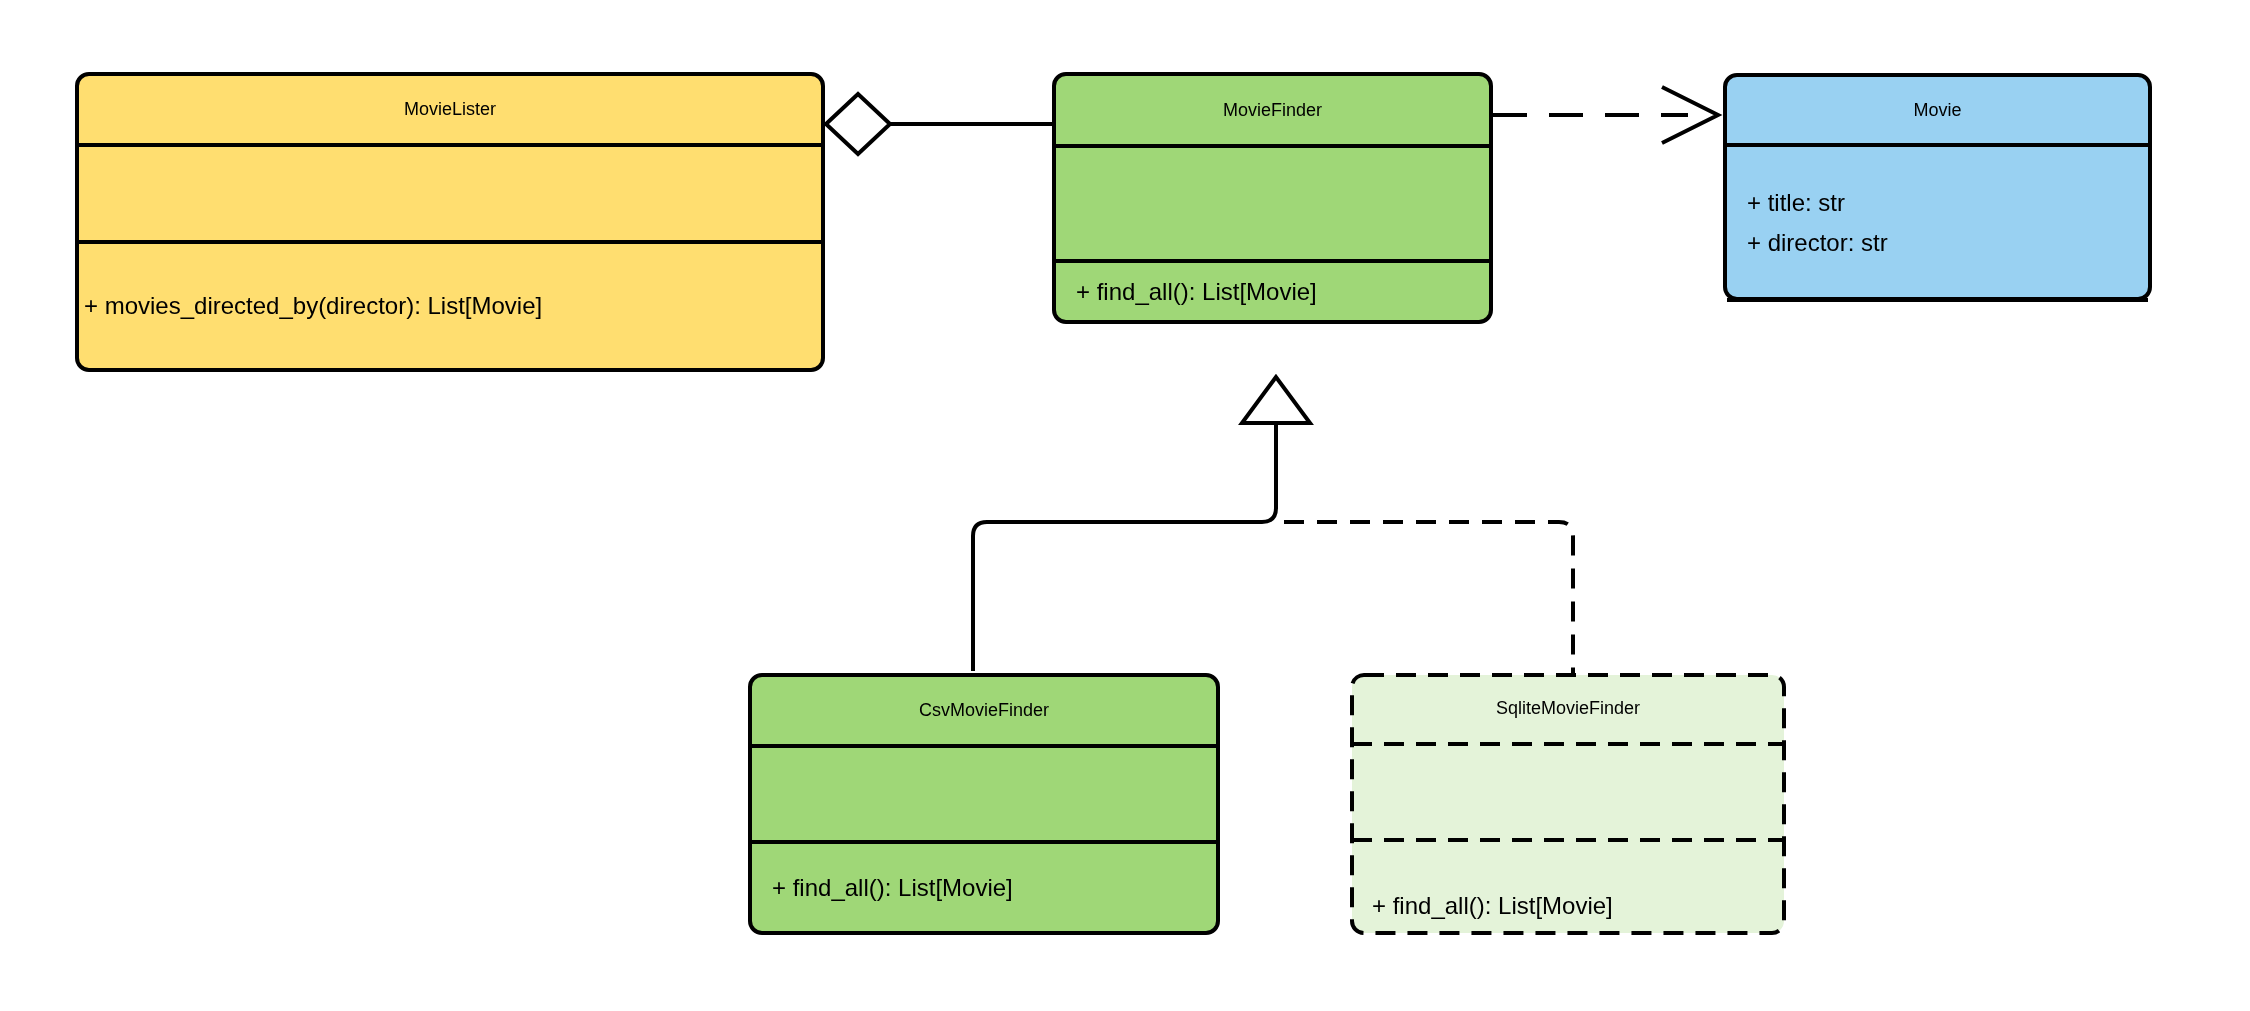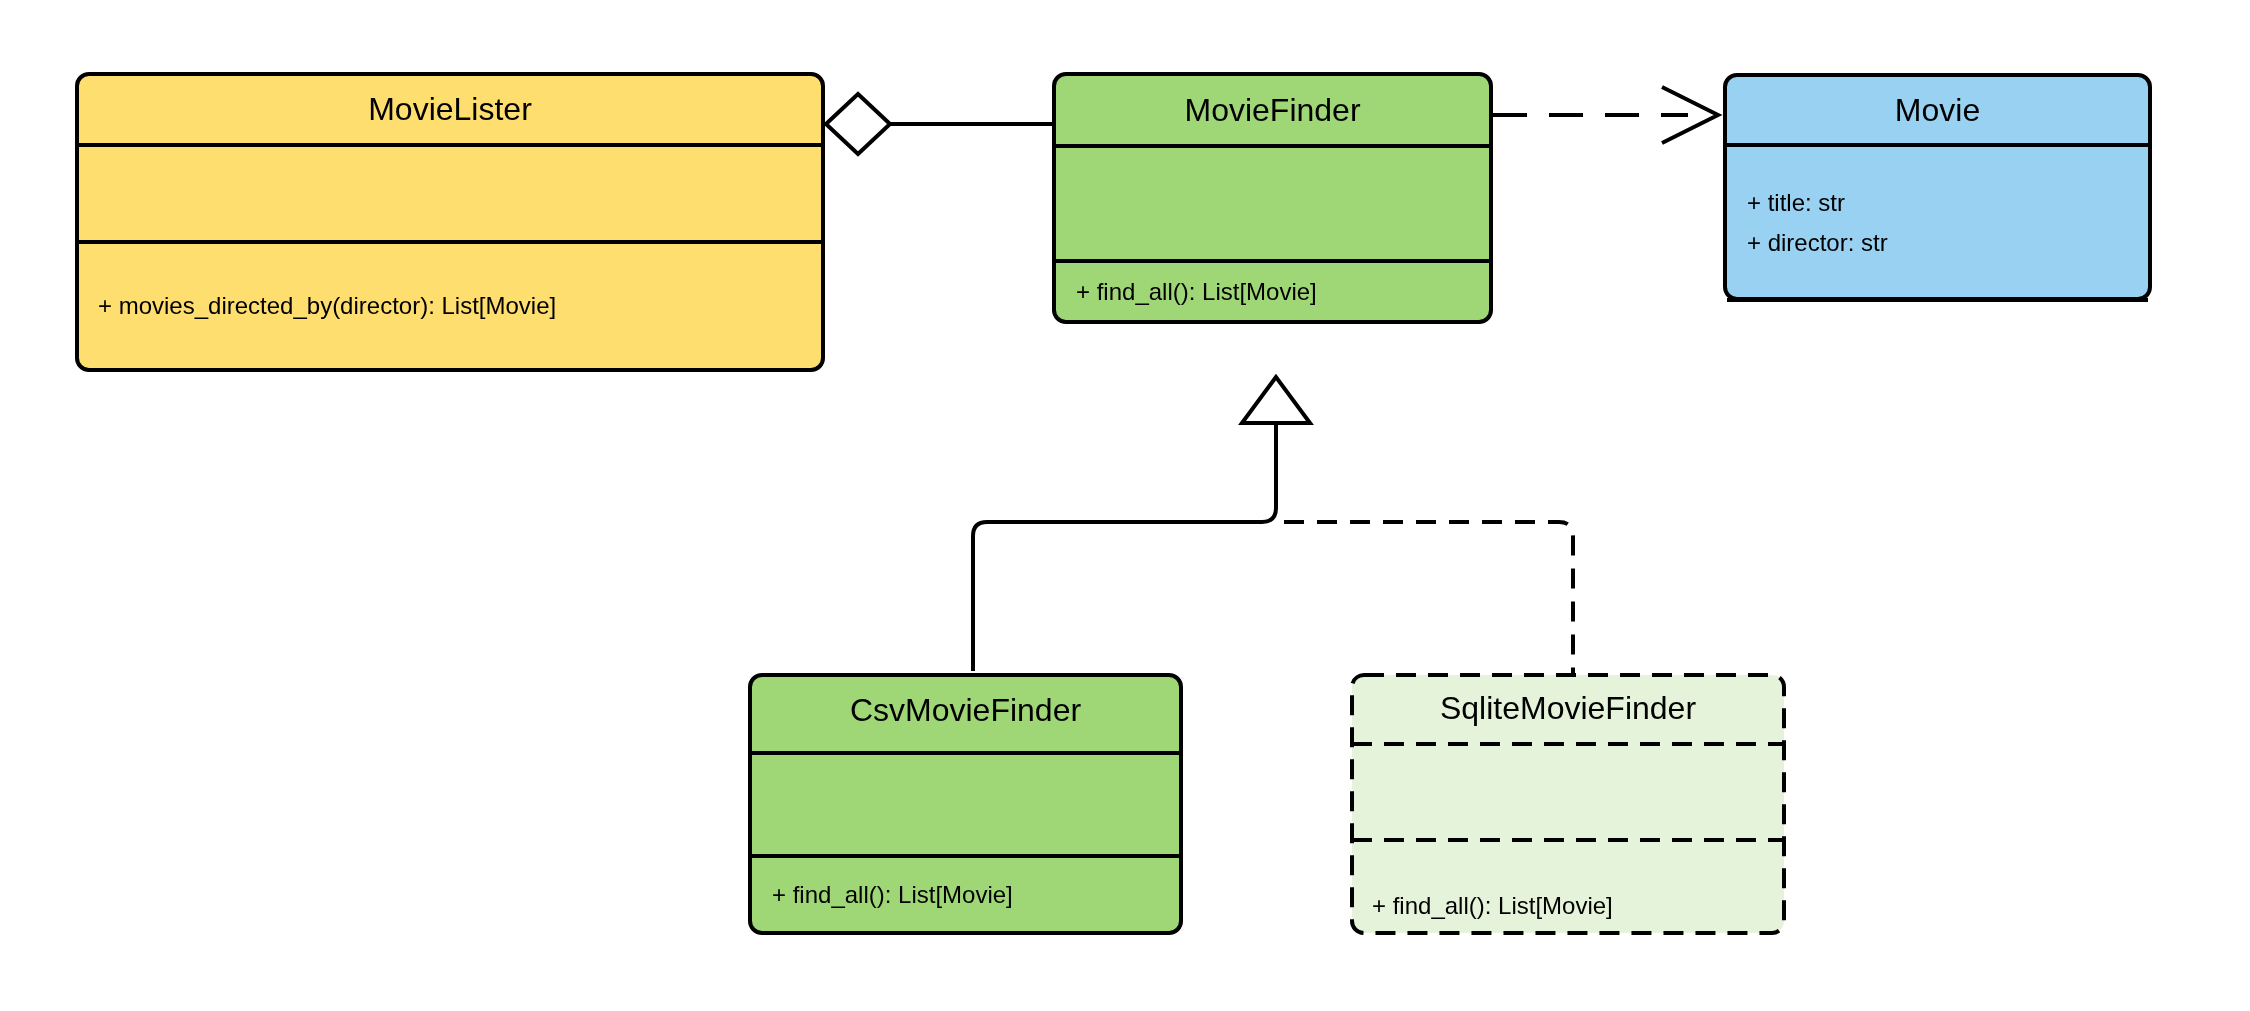--- a/index.html
+++ b/index.html
@@ -32,33 +32,33 @@
     gap: 20px;
   }
   .sec {
     box-sizing: border-box;
     flex: 0 0 auto;
   }
   .sec.title {
     display: flex;
     align-items: center;
     justify-content: center;
-    font-size: 32px;
+    font-size: 18px;
   }
   .sec.attrs, .sec.methods {
     border-top: 4px solid var(--color-stroke, #000);
     display: flex;
     flex-direction: column;
     justify-content: center;
     padding-left: 20px;
     line-height: 40px;
   }
   .sec.methods { flex: 1 1 auto; }
   .no-border .sec.attrs, .no-border .sec.methods { border-top: none; }
-  .tight .sec.methods { padding-left: 19px; }
+  .tight .sec.methods { padding-left: 5px; }
 
   .fill-yellow     { background: var(--color-yellow, #FFDE70); }
   .fill-green      { background: var(--color-green, #9FD777); }
   .fill-blue       { background: var(--color-blue, #99D1F2); }
   .fill-lightgreen { background: var(--color-lightGreen, #E4F3D9); }
 
   .connector-layer {
     position: absolute;
     left: 0; top: 0;
     width: 2250px;
@@ -104,21 +104,21 @@
 
   <div class="uml-box fill-blue" style="left:1723px; top:73px; width:429px; height:228px;">
     <div class="sec title" style="height:66px">Movie</div>
     <div class="sec attrs" style="height:155px">
       <div>+ title: str</div>
       <div>+ director: str</div>
     </div>
     <div class="sec methods"></div>
   </div>
 
-  <div class="uml-box fill-green" style="left:748px; top:673px; width:435px; height:262px;gap:7px;">
+  <div class="uml-box fill-green" style="left:748px; top:673px; width:472px; height:262px;">
     <div class="sec title" style="height:67px">CsvMovieFinder</div>
     <div class="sec attrs" style="height:96px"></div>
     <div class="sec methods">
       <div>+ find_all(): List[Movie]</div>
     </div>
   </div>
 
   <div class="uml-box fill-lightgreen no-border" style="left:1352px; top:675px; width:432px; height:258px;">
     <div class="sec title" style="height:67px">SqliteMovieFinder</div>
     <div class="sec attrs" style="height:96px"></div>

